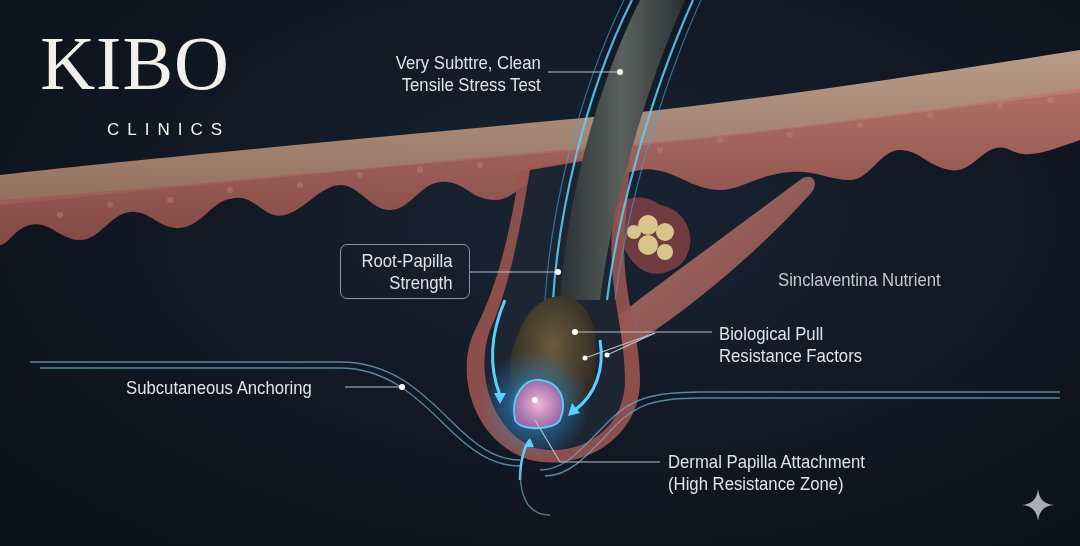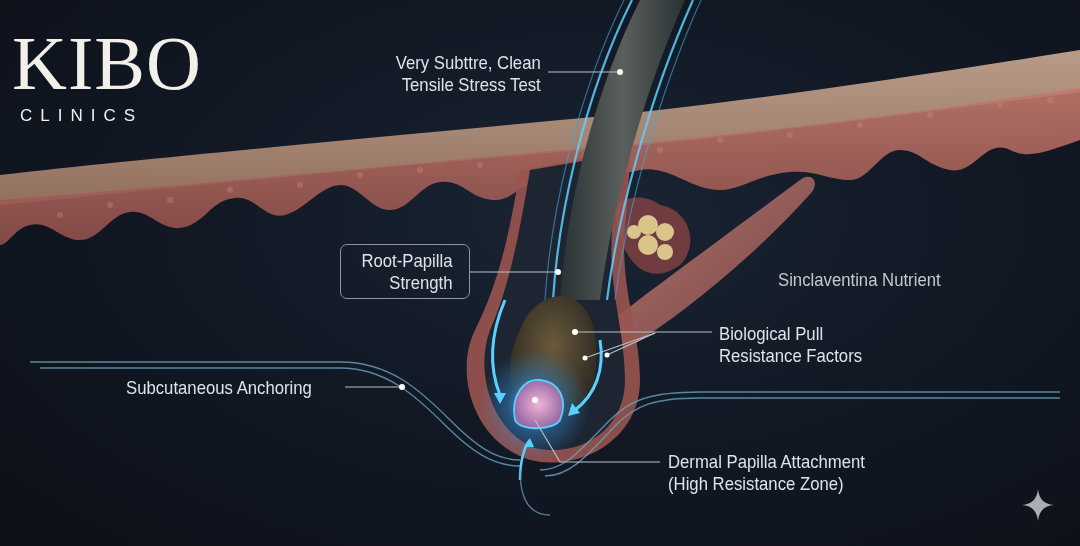--- a/index.html
+++ b/index.html
@@ -3,26 +3,26 @@
   <meta charset="utf-8">
   <style>
     * { margin: 0; padding: 0; box-sizing: border-box; }
     html, body { width: 1080px; height: 546px; overflow: hidden; background: #0e131c; }
     #stage {
       position: relative; width: 1080px; height: 546px; overflow: hidden;
       background: radial-gradient(ellipse at 55% 40%, #1a2434 0%, #121925 45%, #0c1018 100%);
       font-family: "Liberation Sans", "DejaVu Sans", sans-serif;
     }
     svg.illus { position: absolute; left: 0; top: 0; width: 1080px; height: 546px; }
-    .logo { position: absolute; left: 12px; top: 26px; width: 210px; text-align: left; color: #f3f0ea; }
+    .logo { position: absolute; left: 20px; top: 26px; width: 210px; text-align: right; color: #f3f0ea; }
     .logo-main {
       font-family: "Liberation Serif", "DejaVu Serif", serif;
       font-size: 76px; line-height: 74px; letter-spacing: 1px; font-weight: 400;
     }
-    .logo-sub { font-size: 17px; letter-spacing: 8px; margin-top: 6px; padding-left: 8px; }
+    .logo-sub { font-size: 17px; letter-spacing: 8px; margin-top: 20px; padding-left: 8px; }
     .label {
       position: absolute; color: #dfe3e8; font-size: 19px; line-height: 22px;
       transform: scaleX(0.88); transform-origin: left top; white-space: nowrap;
     }
     .label.right { text-align: right; transform-origin: right top; }
     .boxed {
       position: absolute; left: 340px; top: 244px; width: 130px; height: 55px;
       border: 1.5px solid #8e959e; border-radius: 7px;
     }
     .sparkle { position: absolute; left: 1020px; top: 487px; width: 36px; height: 36px; }

